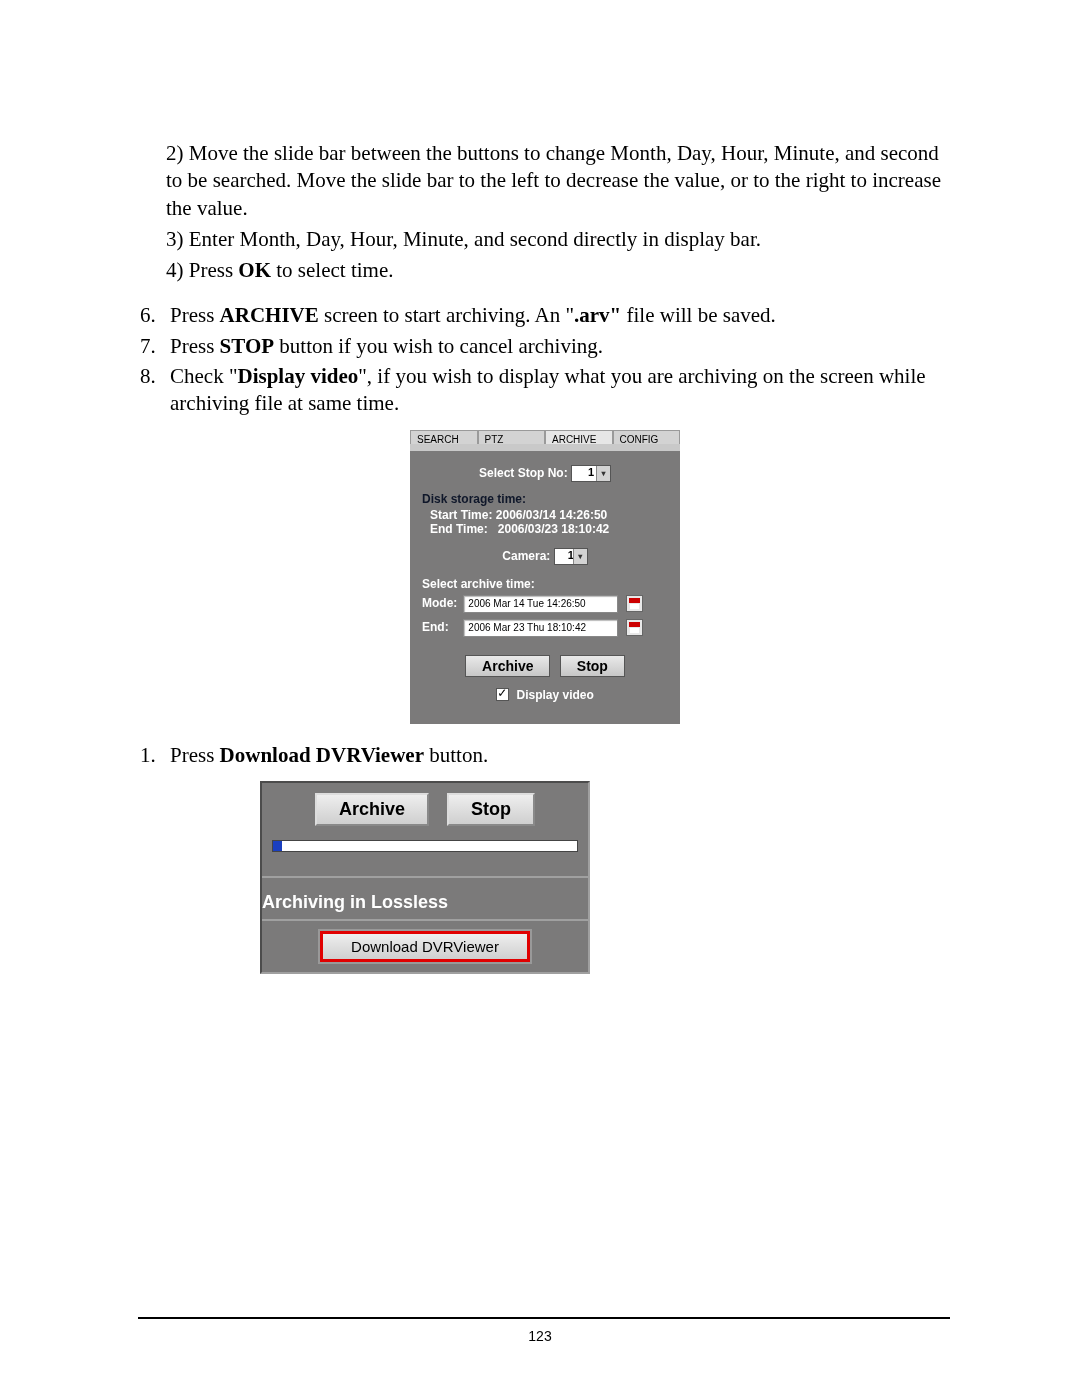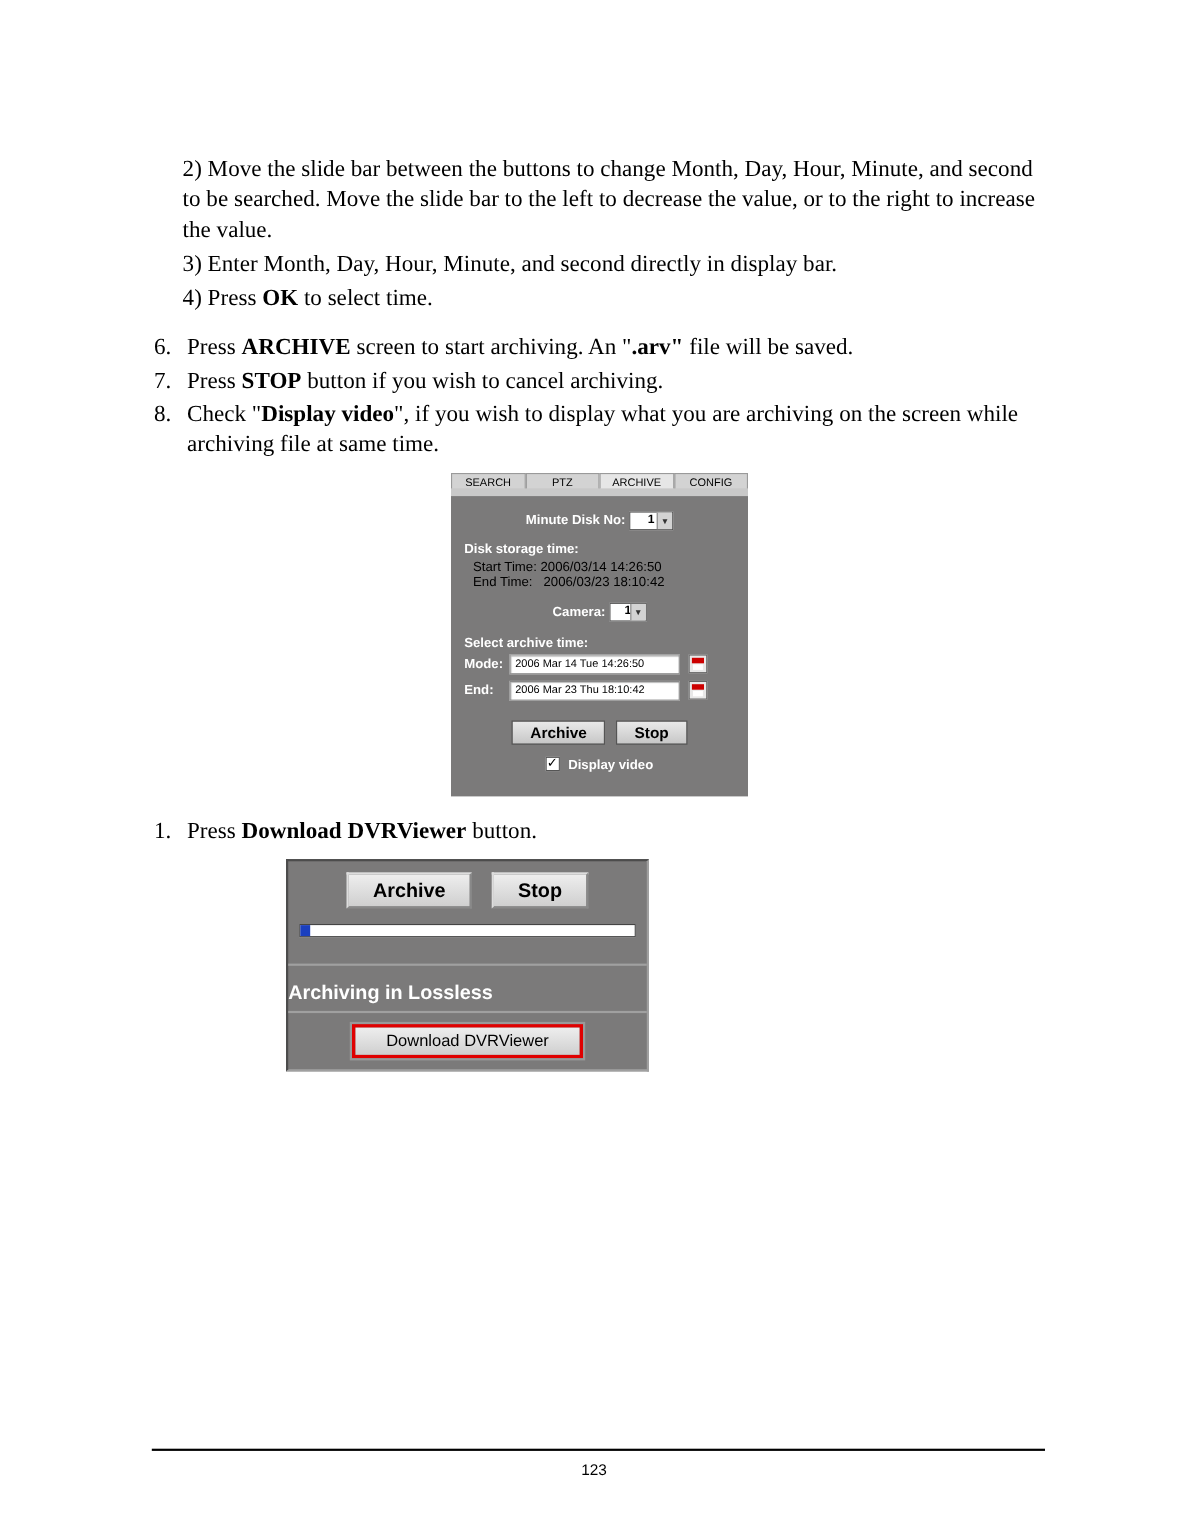--- a/index.html
+++ b/index.html
@@ -46,21 +46,20 @@
     .ap-tab {
       border: 1px solid #9a9a9a;
       border-bottom:none;
       background:#d3d3d3;
       padding:3px 6px 0 6px;
       height:14px;
       font-family: Arial, sans-serif;
       font-size:10px;
       margin-right:0;
       flex:1;
-      text-align:center;
     }
     .ap-tab.active {
       background:#e6e6e6;
     }
     .ap-body {
       padding: 14px 12px 22px 12px;
     }
     .ap-row { margin-bottom: 10px; }
     .ap-center { text-align:center; }
     .ap-select {
@@ -83,21 +82,21 @@
       position:absolute;
       right:0; top:0;
       background:#d3d3d3;
       border-left:1px solid #888;
       text-align:center;
       font-size:8px;
       line-height:15px;
       color:#333;
     }
     .ap-section-title { font-weight:bold; font-size:12px; margin-top:4px; margin-bottom:2px; color:#c8f0a0;}
-    .ap-line { font-weight:normal; font-size:12px; margin-left:8px; color:#000000;}
+    .ap-line { font-weight:bold; font-size:12px; margin-left:8px; color:#ffffff;}
     .ap-archive-times { margin-top:12px; }
     .ap-label { display:inline-block; width:38px; font-weight:bold; font-size:12px;}
     .ap-input {
       display:inline-block;
       background:#fff;
       color:#000;
       border:1px solid #888;
       box-shadow: inset 1px 1px 1px #bbb;
       font-size:10px;
       padding:2px 4px;
@@ -264,28 +263,28 @@
   <div class="figure-wrap">
     <div class="archive-panel">
       <div class="ap-tabs">
         <div class="ap-tab">SEARCH</div>
         <div class="ap-tab">PTZ</div>
         <div class="ap-tab active">ARCHIVE</div>
         <div class="ap-tab">CONFIG</div>
       </div>
       <div class="ap-body">
         <div class="ap-row ap-center">
-          <b>Minute Disk No:</b>
+          <b>Select Stop No:</b>
           <span class="ap-select">
             <span>1</span>
             <span class="ap-select-arrow">▾</span>
           </span>
         </div>
 
-        <div class="ap-section-title" style="color:#ffffff;">Disk storage time:</div>
+        <div class="ap-section-title" style="color:#0f172a;">Disk storage time:</div>
         <div class="ap-line">
           <span>Start Time:</span>
           <span>2006/03/14 14:26:50</span>
         </div>
         <div class="ap-line">
           <span>End Time:</span>&nbsp;&nbsp;
           <span>2006/03/23 18:10:42</span>
         </div>
 
         <div class="ap-row ap-center" style="margin-top:12px;">

